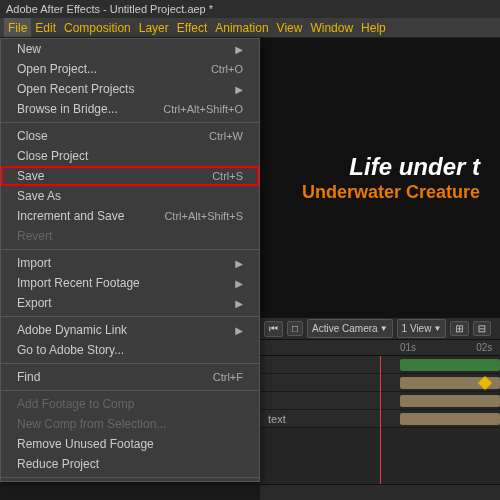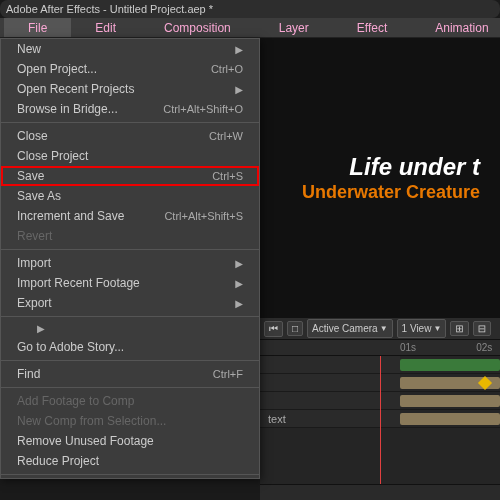--- a/index.html
+++ b/index.html
@@ -15,38 +15,37 @@
 
     
     #title-bar {
       background: #2d2d2d;
       color: #ccc;
       padding: 0 6px;
       font-size: 11px;
       height: 18px;
       display: flex;
       align-items: center;
-      border-radius: 8px;
     }
 
     
     #menu-bar {
       background: #3c3c3c;
       display: flex;
       align-items: center;
       height: 20px;
       padding: 0 4px;
       border-bottom: 1px solid #222;
     }
     .menu-item {
-      padding: 0 24px;
+      padding: 0 4px;
       height: 100%;
       display: flex;
       align-items: center;
-      color: #f9a8d4;
+      color: #eab308;
       font-size: 12px;
       cursor: pointer;
     }
     .menu-item.active { background: #555; }
 
     
     #main {
       display: flex;
       height: calc(500px - 38px);
     }
@@ -345,20 +344,21 @@
     <div class="dd-item">
       <span>Import Recent Footage</span>
       <span class="arrow">▶</span>
     </div>
     <div class="dd-item">
       <span>Export</span>
       <span class="arrow">▶</span>
     </div>
     <div class="dd-separator"></div>
     <div class="dd-item">
+      <span>Adobe Dynamic Link</span>
       <span class="arrow">▶</span>
     </div>
     <div class="dd-item">
       <span>Go to Adobe Story...</span>
     </div>
     <div class="dd-separator"></div>
     <div class="dd-item">
       <span>Find</span>
       <span class="shortcut">Ctrl+F</span>
     </div>

